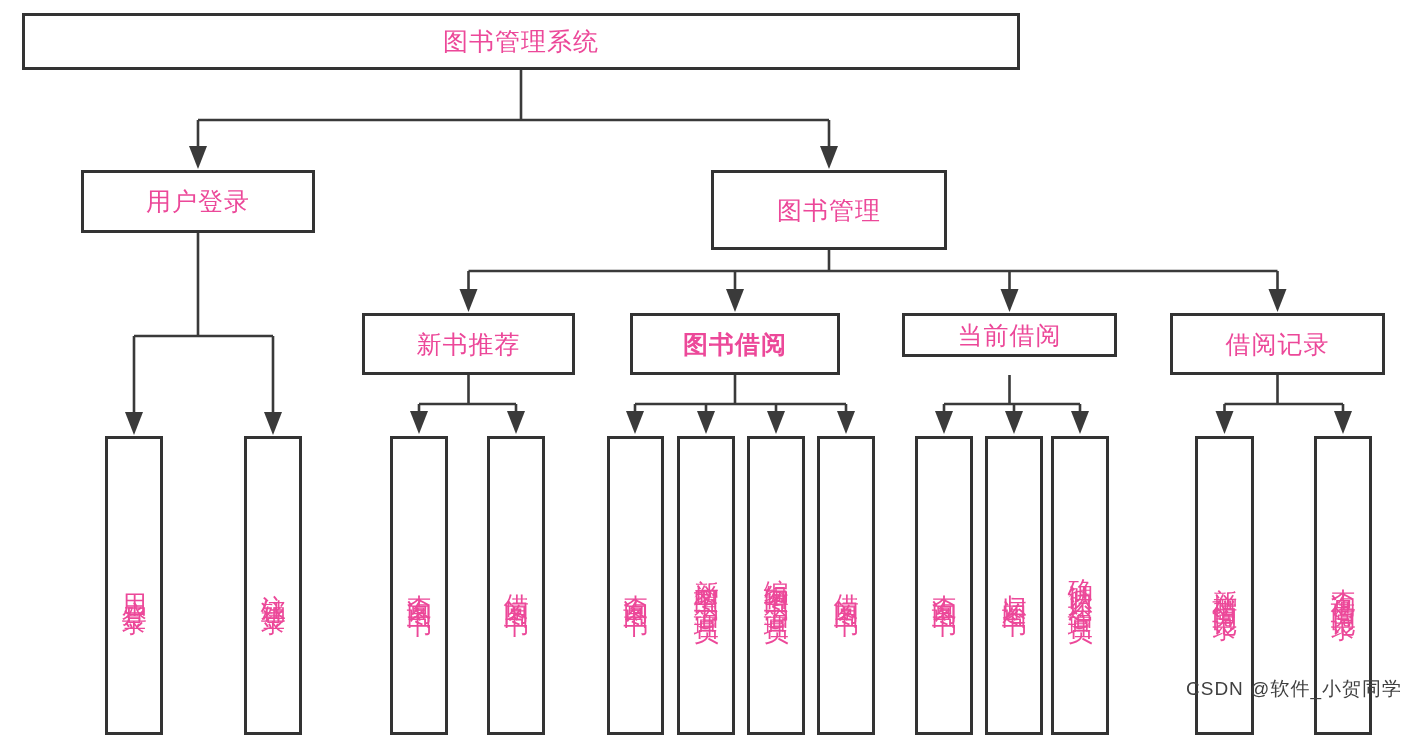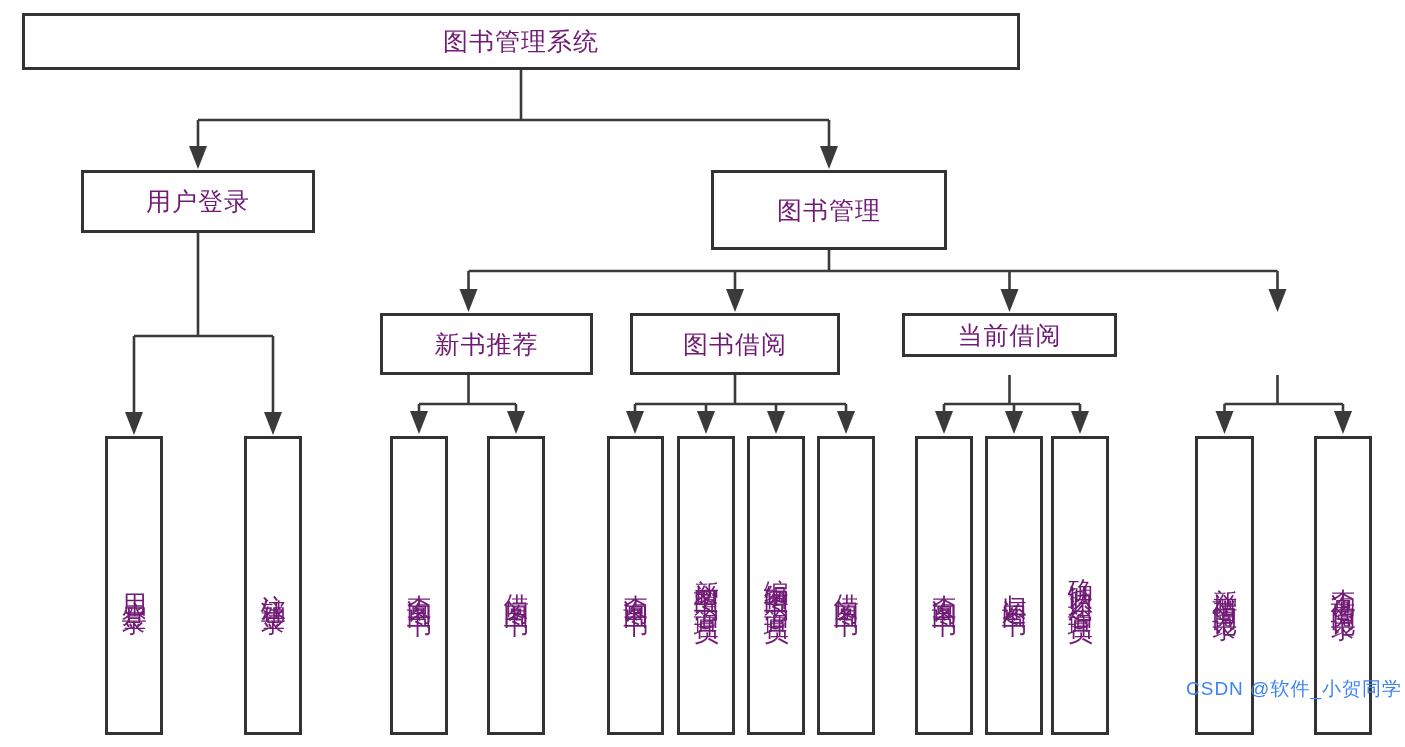--- a/index.html
+++ b/index.html
@@ -18,42 +18,42 @@
     z-index: 1;
   }
   .box {
     position: absolute;
     box-sizing: border-box;
     background: #ffffff;
     border: 3px solid #333333;
     display: flex;
     align-items: center;
     justify-content: center;
-    color: #701a75;
+    color: #ec4899;
     z-index: 2;
   }
   .hlabel {
     font-size: 25px;
     letter-spacing: 1px;
     white-space: nowrap;
   }
   .vlabel {
     writing-mode: vertical-rl;
     text-orientation: mixed;
     font-size: 25px;
     letter-spacing: 6px;
     line-height: 1.1;
   }
   .watermark {
     position: absolute;
     left: 1186px;
     top: 676px;
     font-size: 19px;
     letter-spacing: 1px;
-    color: #3b82f6;
+    color: #404040;
     white-space: nowrap;
     z-index: 5;
   }
 </style>
 </head>
 <body>
 
 <div class="canvas">
 
   <svg class="connectors" viewBox="0 0 1405 747" fill="none">
@@ -110,28 +110,31 @@
     <span class="hlabel">图书管理系统</span>
   </div>
 
   <div class="box" style="left:81px; top:170px; width:234px; height:63px;">
     <span class="hlabel">用户登录</span>
   </div>
   <div class="box" style="left:711px; top:170px; width:236px; height:80px;">
     <span class="hlabel">图书管理</span>
   </div>
 
-  <div class="box" style="left:362px; top:313px; width:213px; height:62px;margin-left:18px;">
+  <div class="box" style="left:362px; top:313px; width:213px; height:62px;">
     <span class="hlabel">新书推荐</span>
   </div>
-  <div class="box" style="left:630px; top:313px; width:210px; height:62px;">
+  <div class="box" style="left:630px; top:313px; width:210px; height:62px;font-weight:bold;">
     <span class="hlabel">图书借阅</span>
   </div>
   <div class="box" style="left:902px; top:313px; width:215px; height:44px;">
     <span class="hlabel">当前借阅</span>
+  </div>
+  <div class="box" style="left:1170px; top:313px; width:215px; height:62px;">
+    <span class="hlabel">借阅记录</span>
   </div>
 
   <div class="box" style="left:105px; top:436px; width:58px; height:299px;">
     <span class="vlabel">用户登录</span>
   </div>
   <div class="box" style="left:244px; top:436px; width:58px; height:299px;">
     <span class="vlabel">注销登录</span>
   </div>
 
   <div class="box" style="left:390px; top:436px; width:58px; height:299px;">

